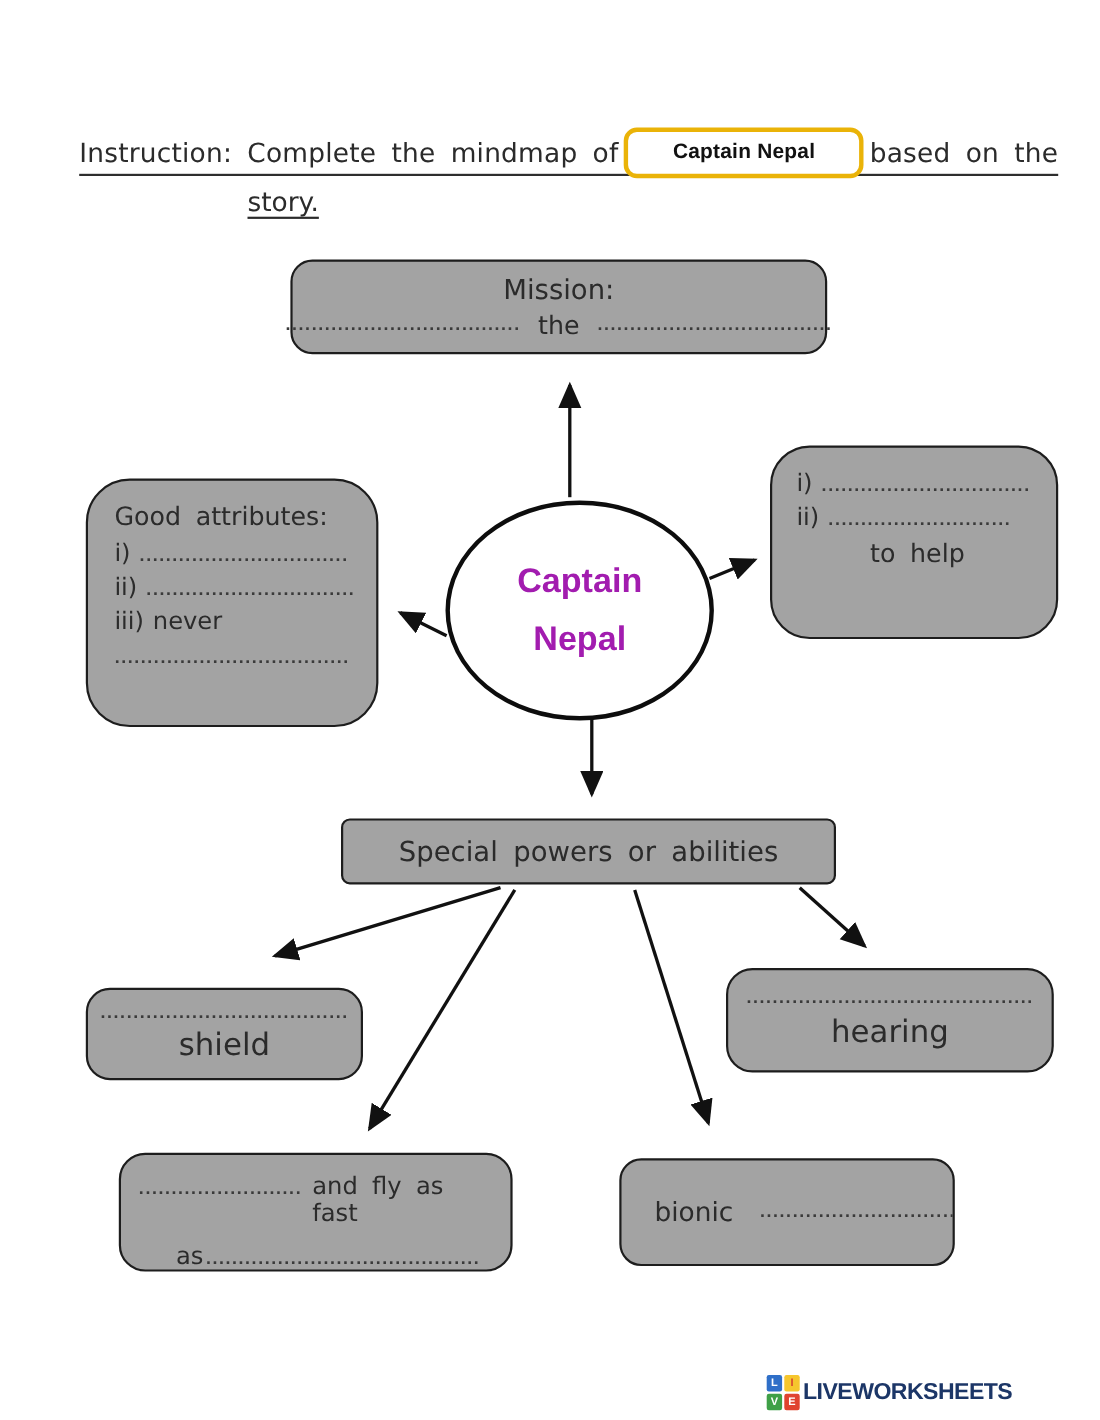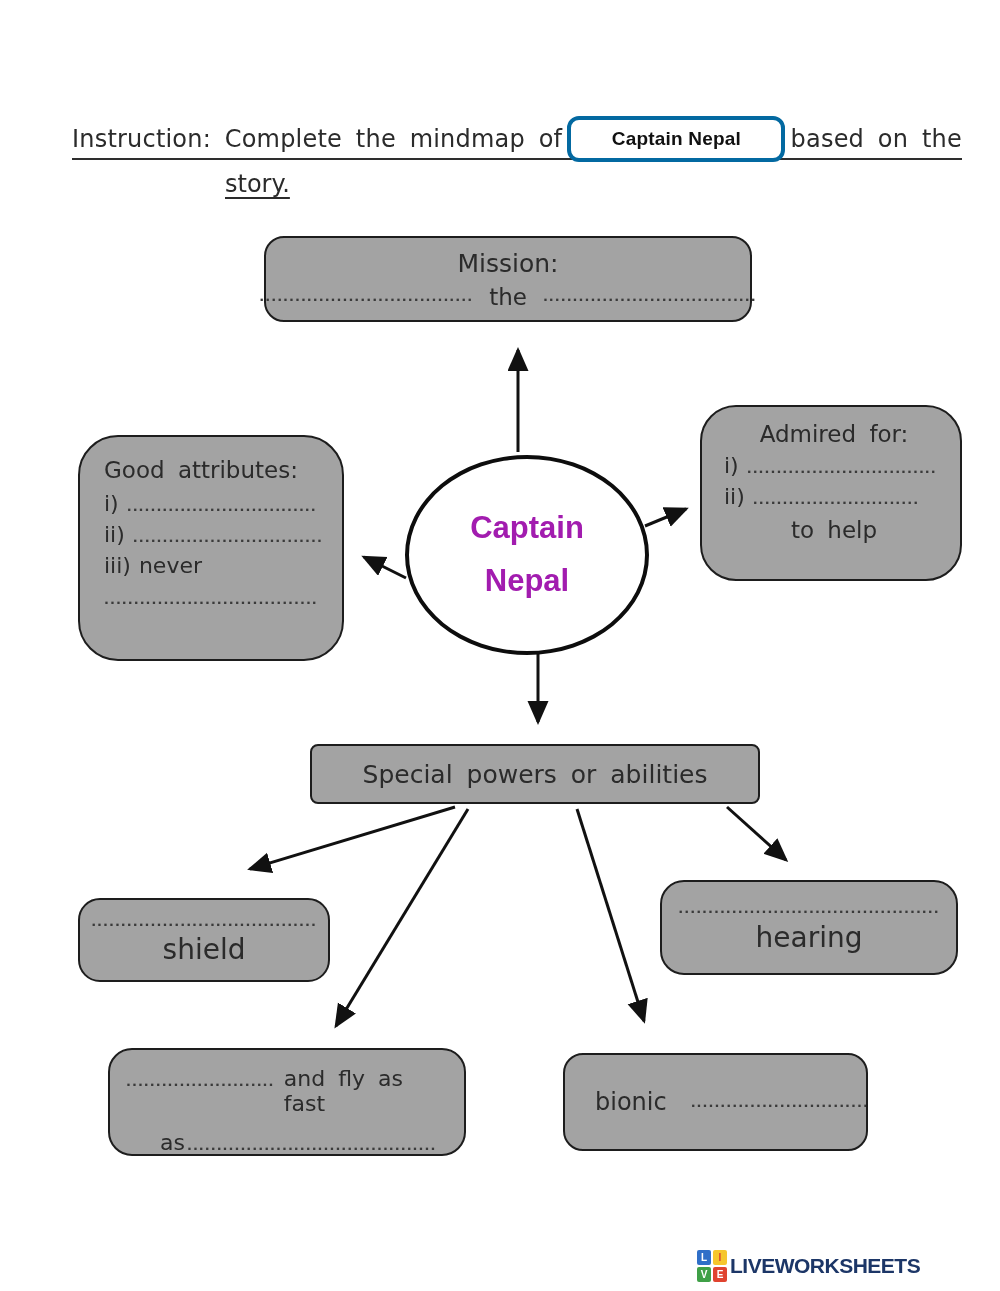--- a/index.html
+++ b/index.html
@@ -12,21 +12,21 @@
     position:absolute;left:72px;top:158px;width:890px;height:0;
     border-top:2px solid #2e2e2e;z-index:1;
   }
   .instr-row{
     position:absolute;left:72px;top:114px;width:890px;height:50px;
     display:flex;align-items:center;justify-content:space-between;
     font-size:24px;letter-spacing:0.2px;z-index:2;
   }
   .instr-text{white-space:nowrap;}
   .char-pill{
-    background:#ffffff;border:4px solid #0369a1;border-radius:12px;
+    background:#ffffff;border:4px solid #eab308;border-radius:12px;
     width:210px;height:38px;display:flex;align-items:center;justify-content:center;
     font-family:"Liberation Sans",sans-serif;font-weight:700;font-size:19px;color:#111;
   }
   .instr-line2{
     position:absolute;left:225px;top:170px;font-size:24px;z-index:2;
     text-decoration:underline;text-underline-offset:5px;text-decoration-thickness:2px;
   }
   
   .node{
     position:absolute;background:#a3a3a3;border:2px solid #1d1d1d;z-index:2;
@@ -140,21 +140,20 @@
       <span class="dots">................................</span>
     </div>
     <div class="attr-line">
       <span>iii)</span>
       <span class="hw">never</span>
     </div>
     <div class="dots good-extra">....................................</div>
   </div>
 
   <div class="node admired">
-    <div class="admired-title hw">Admired for:</div>
     <div class="attr-line">
       <span>i)</span>
       <span class="dots">................................</span>
     </div>
     <div class="attr-line">
       <span>ii)</span>
       <span class="dots">............................</span>
     </div>
     <div class="admired-footer hw">to help</div>
   </div>

